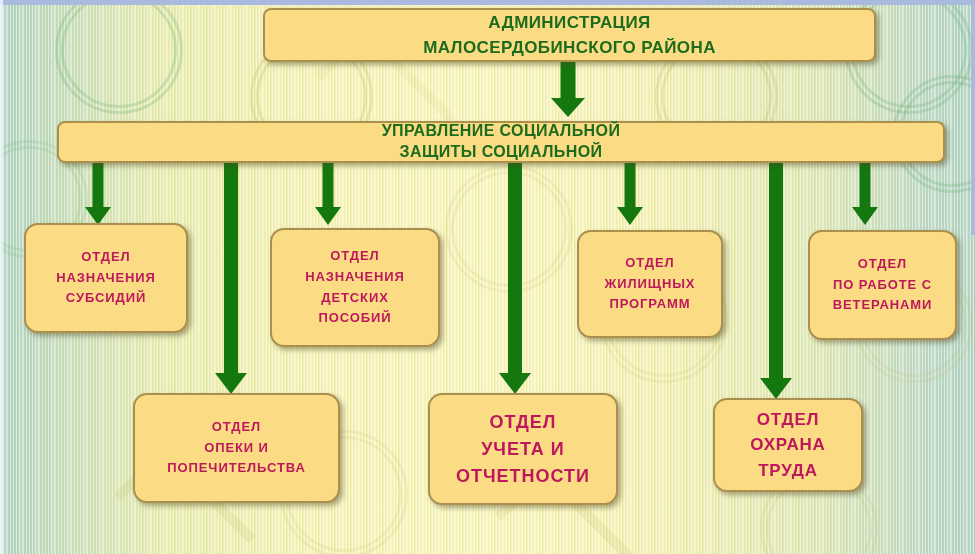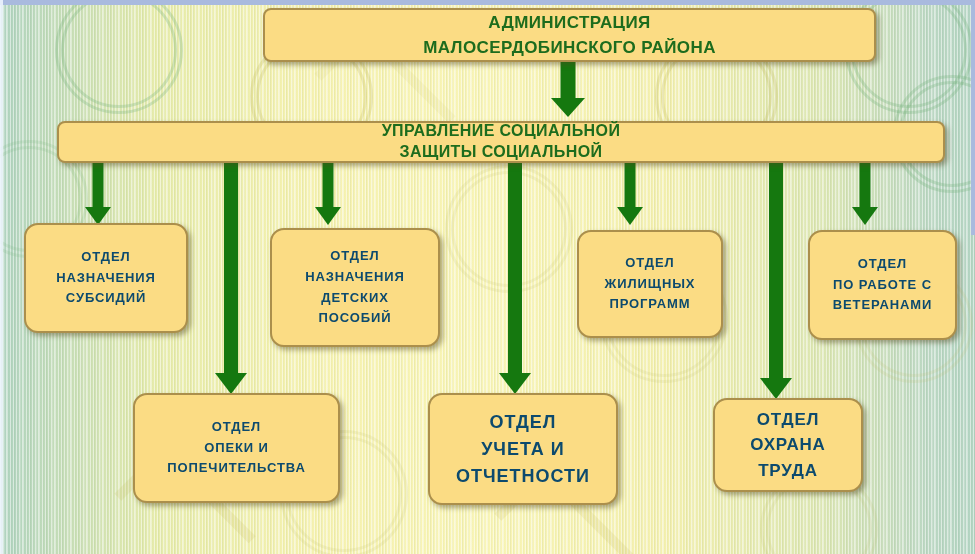--- a/index.html
+++ b/index.html
@@ -31,21 +31,21 @@
   .frame-right{position:absolute;right:0;top:0;width:4px;height:235px;background:#a9bade;}
   
   .box{
     position:absolute;background:#fbdc84;border:2px solid #ab8f4c;border-radius:14px;
     box-shadow:3px 3px 5px rgba(80,70,30,.45);
     display:flex;align-items:center;justify-content:center;text-align:center;
     font-weight:bold;white-space:pre-line;box-sizing:border-box;
   }
   .hdr{color:#1d6c1d;font-size:17px;line-height:1.5;letter-spacing:.4px;border-radius:8px;}
   #usz-box{font-size:16px;line-height:1.3;}
-  .dept{color:#0c4a6e;font-size:13px;line-height:1.6;letter-spacing:.9px;text-align:center;}
+  .dept{color:#be185d;font-size:13px;line-height:1.6;letter-spacing:.9px;text-align:center;}
   #admin-box{left:263px;top:8px;width:613px;height:54px;}
   #usz-box{left:57px;top:121px;width:888px;height:42px;}
   #b1{left:24px;top:223px;width:164px;height:110px;}
   #b2{left:270px;top:228px;width:170px;height:119px;}
   #b3{left:577px;top:230px;width:146px;height:108px;}
   #b4{left:808px;top:230px;width:149px;height:110px;}
   #b5{left:133px;top:393px;width:207px;height:110px;}
   #b6{left:428px;top:393px;width:190px;height:112px;font-size:18px;line-height:1.5;letter-spacing:1px;}
   #b7{left:713px;top:398px;width:150px;height:94px;font-size:17px;line-height:1.5;letter-spacing:.8px;}
   

